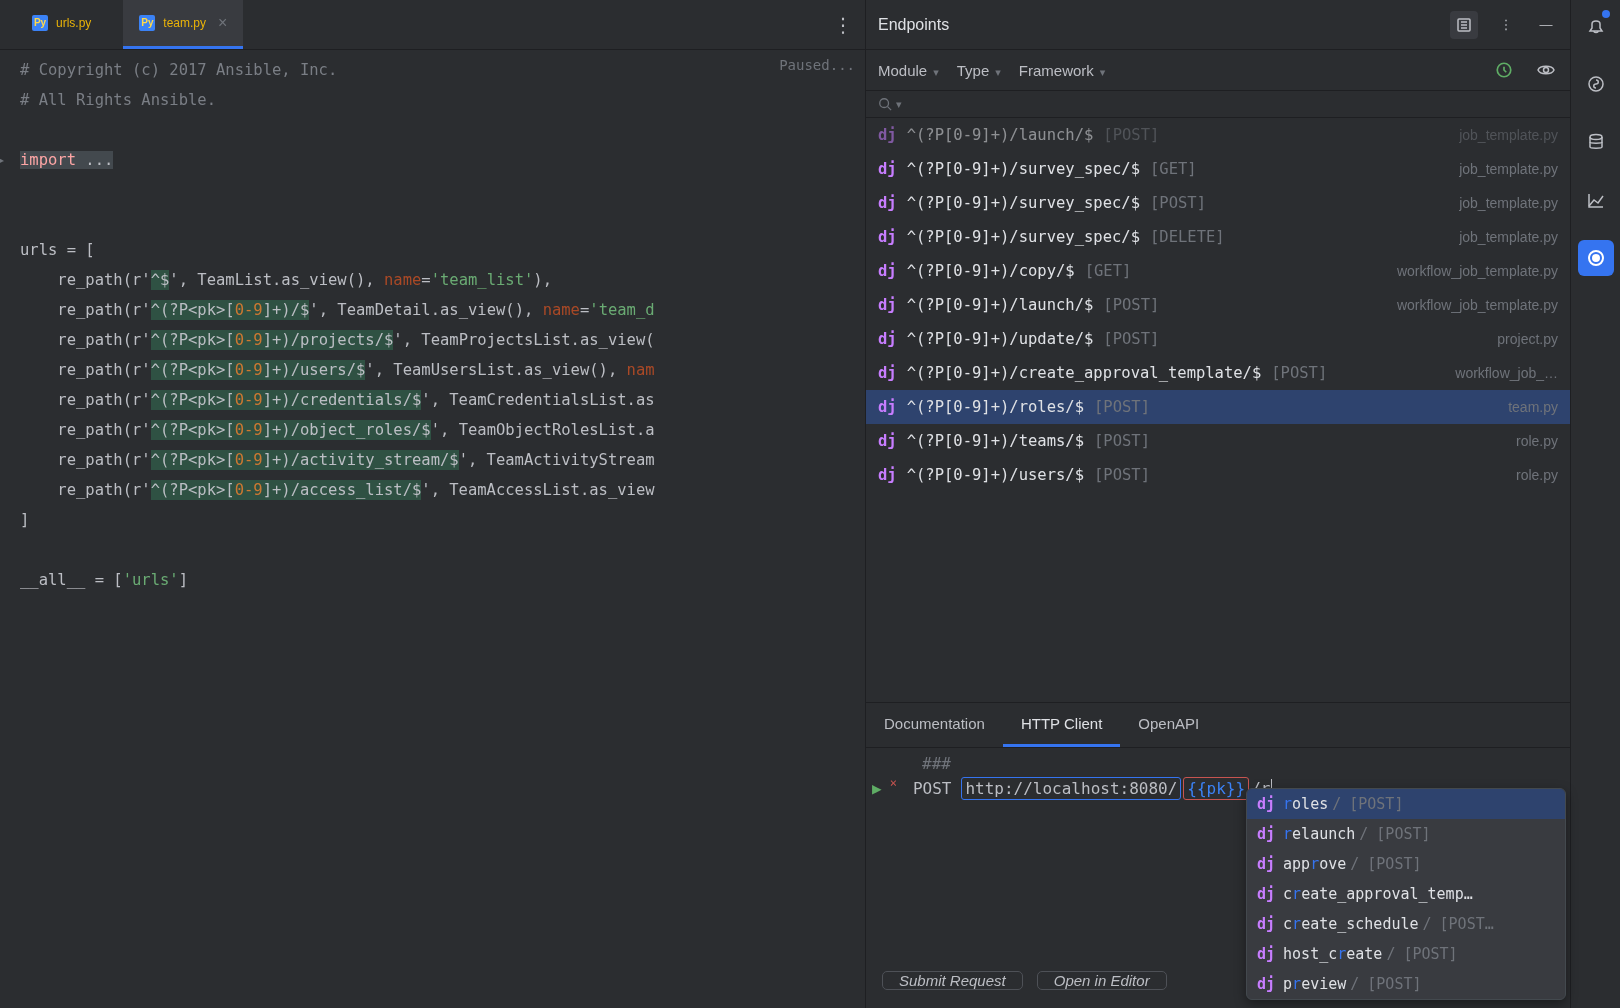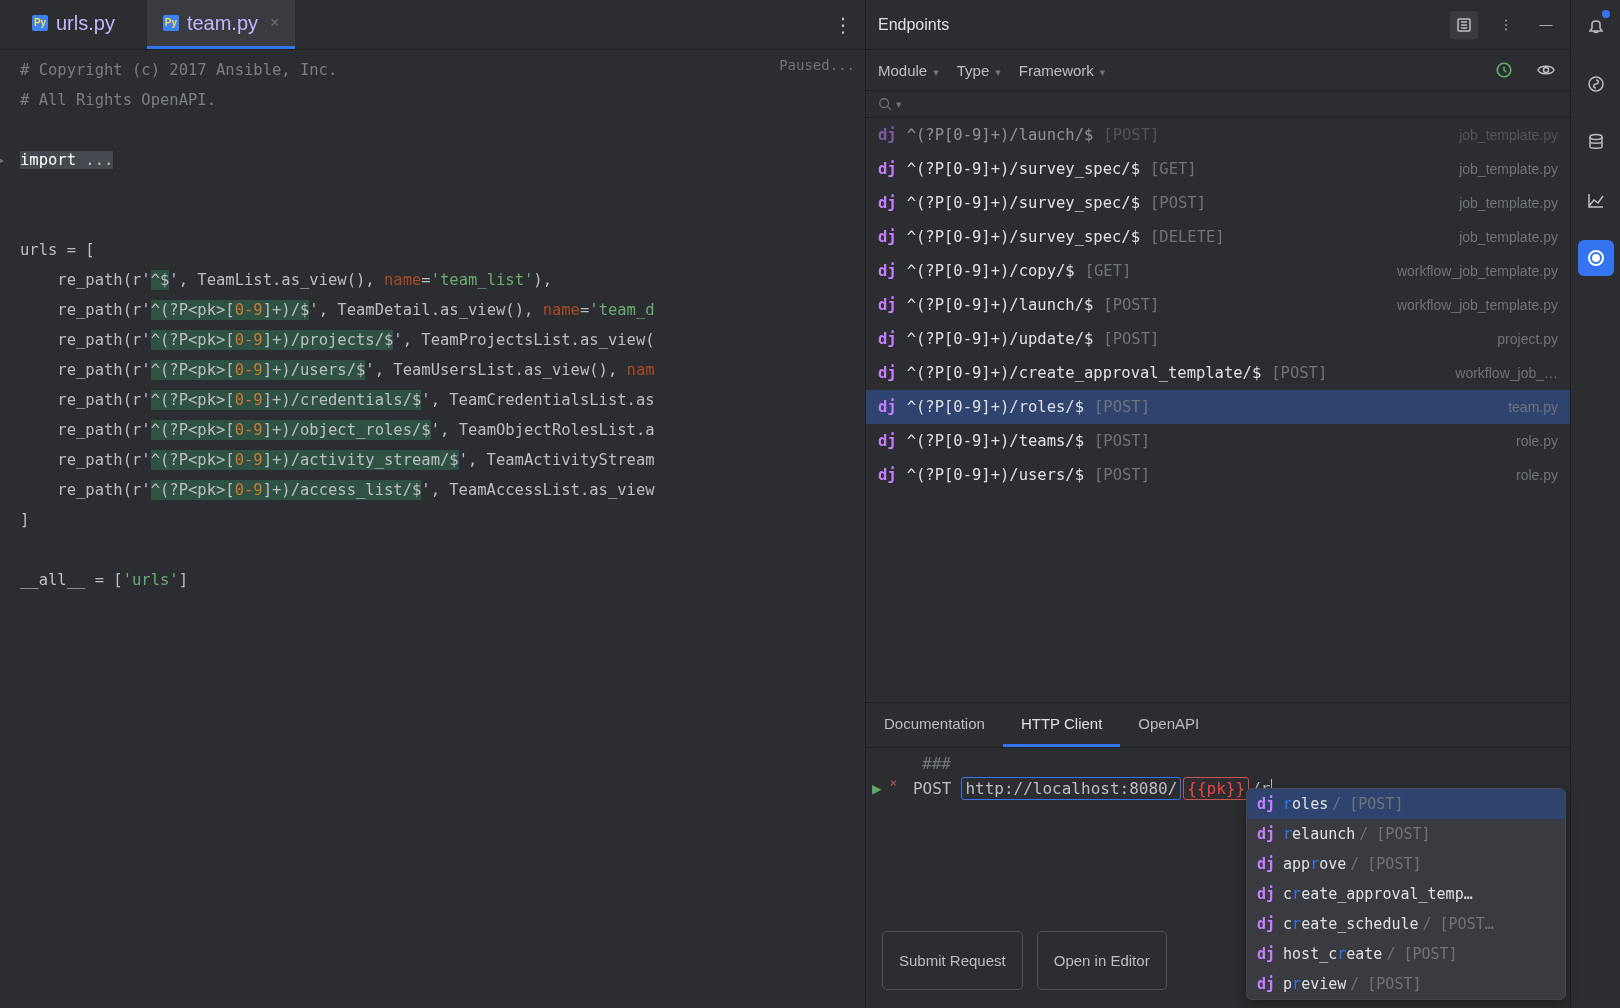--- a/index.html
+++ b/index.html
@@ -9,31 +9,31 @@
   color: #bcbec4;
   font-size: 13px;
   width: 1620px; height: 1008px;
   overflow: hidden;
 }
 .app { display: flex; height: 100%; }
 .main { flex: 1; display: flex; flex-direction: column; min-width: 0; }
 .tabs-bar { display: flex; align-items: center; height: 50px; border-bottom: 1px solid #1e1f22; }
 .tab { display: flex; align-items: center; gap: 8px; padding: 0 16px; height: 100%; cursor: pointer; border-bottom: 3px solid transparent; margin-left: 16px; }
 .tab.active { background: #393b40; border-bottom: 3px solid #3574f0; }
-.tab-name { color: #c4b5fd; font-size: 20px; }
+.tab-name { color: #eab308; font-size: 12px; }
 .tab-close { color: #6f737a; margin-left: 4px; font-size: 16px; }
 .tabs-spacer { flex: 1; }
 .tab-more { color: #bcbec4; padding: 0 12px; font-size: 20px; }
 .editor-area { display: flex; flex: 1; overflow: hidden; padding-left: 18px; }
 .code-content { flex: 1; font-family: 'Consolas', monospace; font-size: 15.5px; line-height: 30px; padding: 5px 0 0 2px; position: relative; }
 .status-indicator {
   position: absolute; right: 10px; top: 0; color: #6f737a; font-size: 14px;
 }
 .code-line { white-space: pre; color: #bcbec4; }
-.kw { color: #ffffff; }
+.kw { color: #fca5a5; }
 .str { color: #6aab73; text-align: center; }
 .param { color: #bcbec4; }
 .hl-span { background: #2f5143; padding: 1px 0; }
 .fold-caret { color: #6f737a; cursor: pointer; position: absolute; left: -22px; font-size: 12px; }
 
 .side-panel {
   width: 705px;
   background: #2b2d30;
   border-left: 1px solid #1e1f22;
   display: flex; flex-direction: column;
@@ -70,22 +70,22 @@
 .dtab.active { border-bottom: 3px solid #3574f0; color: #dfe1e5; }
 .http-area { padding: 6px 10px 10px 60px; font-family: 'Consolas', monospace; font-size: 16px; position: relative; }
 .http-line-1 { color: #6f737a; text-indent: -4px; }
 .http-line-2 { display: flex; align-items: center; gap: 10px; margin-top: 6px; margin-left: -54px; }
 .http-method { color: #bcbec4; margin-left: 6px; }
 .url-seg-boxed { border: 1px solid #3574f0; padding: 1px 3px; border-radius: 3px; margin-right: 2px; }
 .url-seg-boxed.var { border-color: #c75450; }
 .url-typed-r { color: #bcbec4; }
 .http-btns { display: flex; gap: 14px; padding: 10px 12px; }
 .btn {
-  padding: 20px 16px; border-radius: 5px; border: 1px solid #4e5157;
-  background: #2b2d30; color: #bcbec4; cursor: pointer; font-size: 15px;
+  padding: 0 16px; border-radius: 5px; border: 1px solid #4e5157;
+  background: #2b2d30; color: #bcbec4; cursor: pointer; font-size: 15px; font-style: italic;
 }
 
 .autocomplete {
   position: absolute; bottom: 8px; right: 4px; width: 320px;
   background: #393b40; border: 1px solid #43494e; border-radius: 6px;
   box-shadow: 0 4px 12px rgba(0,0,0,0.4); overflow: hidden;
   font-family: 'Consolas', monospace; font-size: 15px;
 }
 .ac-item { display: flex; padding: 6px 10px; gap: 8px; cursor: pointer; white-space: nowrap; overflow: hidden; }
 .ac-item.selected { background: #2e436e; }
@@ -117,21 +117,21 @@
         <span class="tab-name">team.py</span>
         <span class="tab-close">×</span>
       </div>
       <div class="tabs-spacer"></div>
       <div class="tab-more">⋮</div>
     </div>
     <div class="editor-area">
       <div class="code-content">
         <div class="status-indicator">Paused...</div>
         <div class="code-line" style="color:#7a7e85"># Copyright (c) 2017 Ansible, Inc.</div>
-        <div class="code-line" style="color:#7a7e85"># All Rights OpenAPI.</div>
+        <div class="code-line" style="color:#7a7e85"># All Rights Ansible.</div>
         <div class="code-line">&nbsp;</div>
         <div class="code-line" style="position:relative"><span class="fold-caret">▸</span><span style="background:#43494e"><span class="kw">import </span><span>...</span></span></div>
         <div class="code-line">&nbsp;</div>
         <div class="code-line">&nbsp;</div>
         <div class="code-line"><span>urls = [</span></div>
         <div class="code-line"><span>    re_path(r'</span><span class="hl-span">^$</span><span>', TeamList.as_view(), </span><span class="param" style="color:#aa4926">name</span><span>=</span><span class="str">'team_list'</span><span>),</span></div>
         <div class="code-line"><span>    re_path(r'</span><span class="hl-span"><span>^(?P&lt;pk&gt;[</span><span style="color:#cc7832">0-9</span><span>]+)/$</span></span><span>', TeamDetail.as_view(), </span><span style="color:#aa4926">name</span><span>=</span><span class="str">'team_d</span></div>
         <div class="code-line"><span>    re_path(r'</span><span class="hl-span"><span>^(?P&lt;pk&gt;[</span><span style="color:#cc7832">0-9</span><span>]+)/projects/$</span></span><span>', TeamProjectsList.as_view(</span></div>
         <div class="code-line"><span>    re_path(r'</span><span class="hl-span"><span>^(?P&lt;pk&gt;[</span><span style="color:#cc7832">0-9</span><span>]+)/users/$</span></span><span>', TeamUsersList.as_view(), </span><span style="color:#aa4926">nam</span></div>
         <div class="code-line"><span>    re_path(r'</span><span class="hl-span"><span>^(?P&lt;pk&gt;[</span><span style="color:#cc7832">0-9</span><span>]+)/credentials/$</span></span><span>', TeamCredentialsList.as</span></div>
@@ -282,21 +282,21 @@
       <div class="dtab">OpenAPI</div>
     </div>
 
     <div class="http-area" style="position:relative; min-height:260px;">
       <div class="http-line-1">###</div>
       <div class="http-line-2">
         <span style="color:#5fad65">▶</span>
         <span style="color:#c75450; font-size:12px; margin-left:-2px; margin-top:-12px">×</span>
         <span class="http-method">POST</span>
         <span style="color:#bcbec4">
-          <span class="url-seg-boxed">http://localhost:8080/</span><span class="url-seg-boxed var" style="color:#ef4444">{{pk}}</span><span class="url-typed-r">/r</span><span style="border-left:1px solid #bcbec4; margin-left:1px"></span>
+          <span class="url-seg-boxed">http://localhost:8080/</span><span class="url-seg-boxed var" style="color:#3b82f6">{{pk}}</span><span class="url-typed-r">/r</span><span style="border-left:1px solid #bcbec4; margin-left:1px"></span>
         </span>
       </div>
 
       <div class="http-btns" style="position:absolute; bottom:8px; left:4px;">
         <button class="btn">Submit Request</button>
         <button class="btn">Open in Editor</button>
       </div>
 
       <div class="autocomplete" id="autocomplete">
           <div class="ac-item selected">

